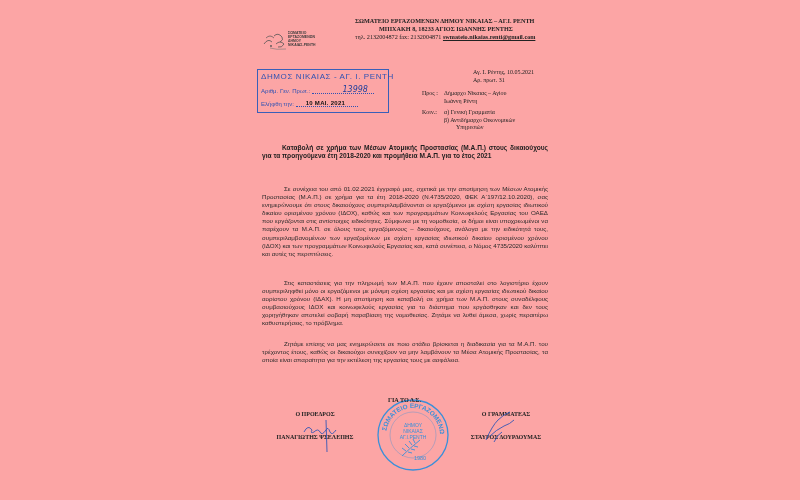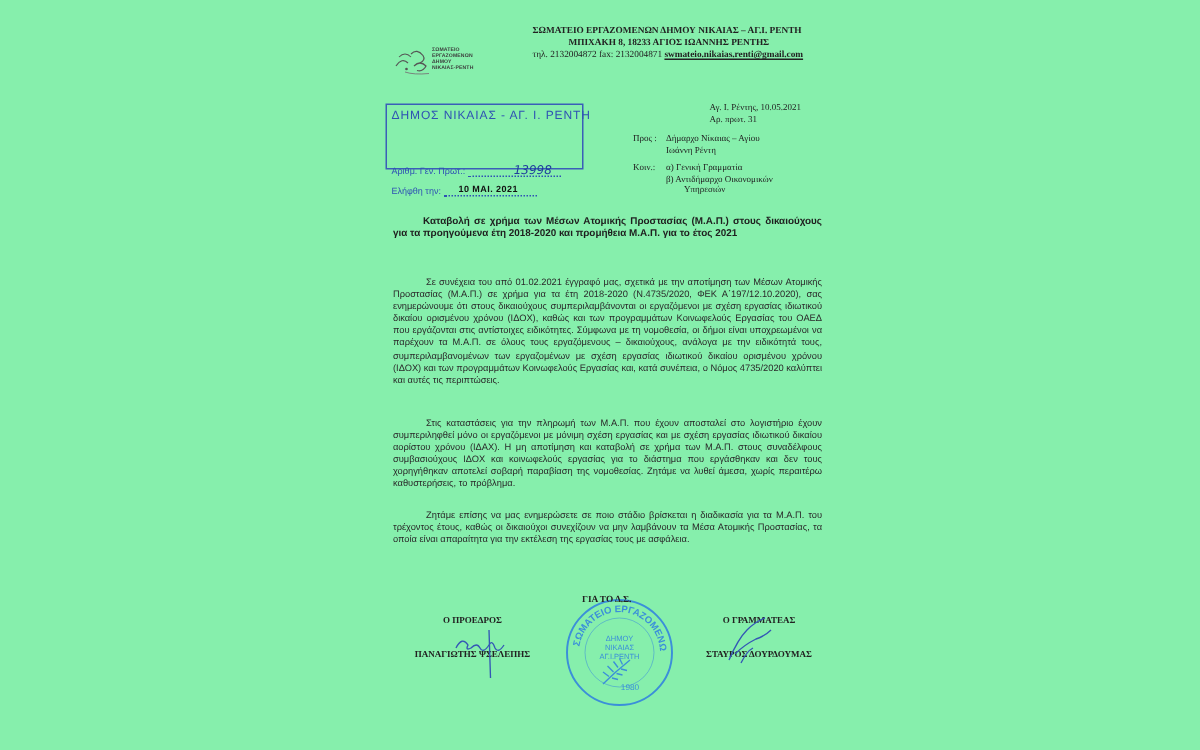--- a/index.html
+++ b/index.html
@@ -1,20 +1,20 @@
 <!DOCTYPE html>
 <html><head>
   <meta charset="utf-8">
   <style>
     html, body { margin: 0; padding: 0; }
     body {
       width: 800px; height: 500px; background: #ffffff; overflow: hidden;
       position: relative; font-family: "Liberation Sans", sans-serif; color: #1a1a1a;
     }
-    .page { position: absolute; left: 0; top: 0; width: 800px; height: 500px; background: #86efac; }
+    .page { position: absolute; left: 0; top: 0; width: 800px; height: 500px; background: #fca5a5; }
 
     
     .logo { position: absolute; left: 262px; top: 30px; width: 70px; height: 22px; }
     .logo svg { position: absolute; left: 0; top: 0; }
     .logo-text {
       position: absolute; left: 26px; top: 2px; font-family: "Liberation Sans", sans-serif;
       font-size: 3.4px; line-height: 3.9px; font-weight: bold; color: #3a3a3a; letter-spacing: 0.1px;
     }
     .letterhead {
       position: absolute; left: 355px; top: 17px; width: 200px;
@@ -27,21 +27,21 @@
 
     
     .stamp {
       position: absolute; left: 257px; top: 69px; width: 130px; height: 42px;
       border: 1px solid #3a5fb8; color: #2f52b3; font-family: "Liberation Sans", sans-serif;
     }
     .stamp .s-title { position: absolute; left: 3px; top: 2px; font-size: 8px; letter-spacing: 0.6px; white-space: nowrap; }
     .stamp .s-row { position: absolute; left: 3px; font-size: 6px; white-space: nowrap; }
     .stamp .s-row.r1 { top: 16px; }
     .stamp .s-row.r2 { top: 29px; }
-    .stamp .dots { display: inline-block; width: 62px; border-bottom: 1px dotted #2f52b3; height: 7px; vertical-align: bottom; position: relative; margin-top: 24px; }
+    .stamp .dots { display: inline-block; width: 62px; border-bottom: 1px dotted #2f52b3; height: 7px; vertical-align: bottom; position: relative; }
     .stamp .hand { position: absolute; right: 6px; bottom: -1px; font-family: "DejaVu Sans", sans-serif; font-style: italic; font-size: 8px; color: #1f3e9c; }
     .stamp .datev { position: absolute; left: 10px; bottom: 0px; font-size: 6px; color: #111; font-weight: bold; letter-spacing: 0.3px; }
 
     
     .dateblock {
       position: absolute; left: 473px; top: 68px; font-family: "Liberation Serif", serif;
       font-size: 6px; line-height: 8px; color: #222; white-space: nowrap;
     }
 
     

